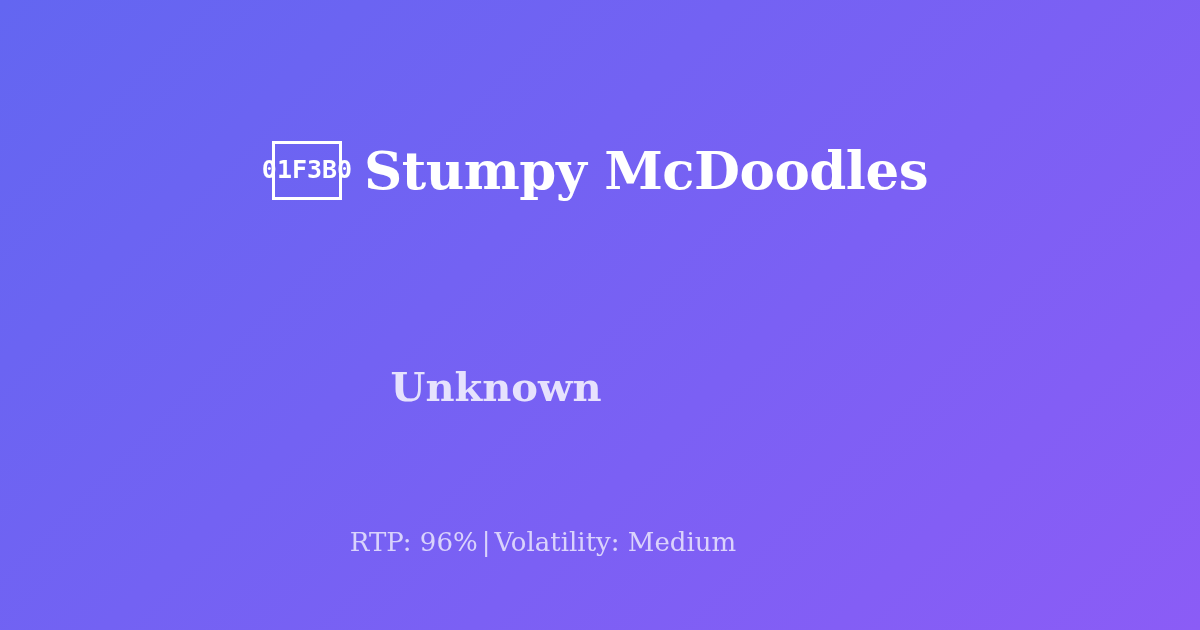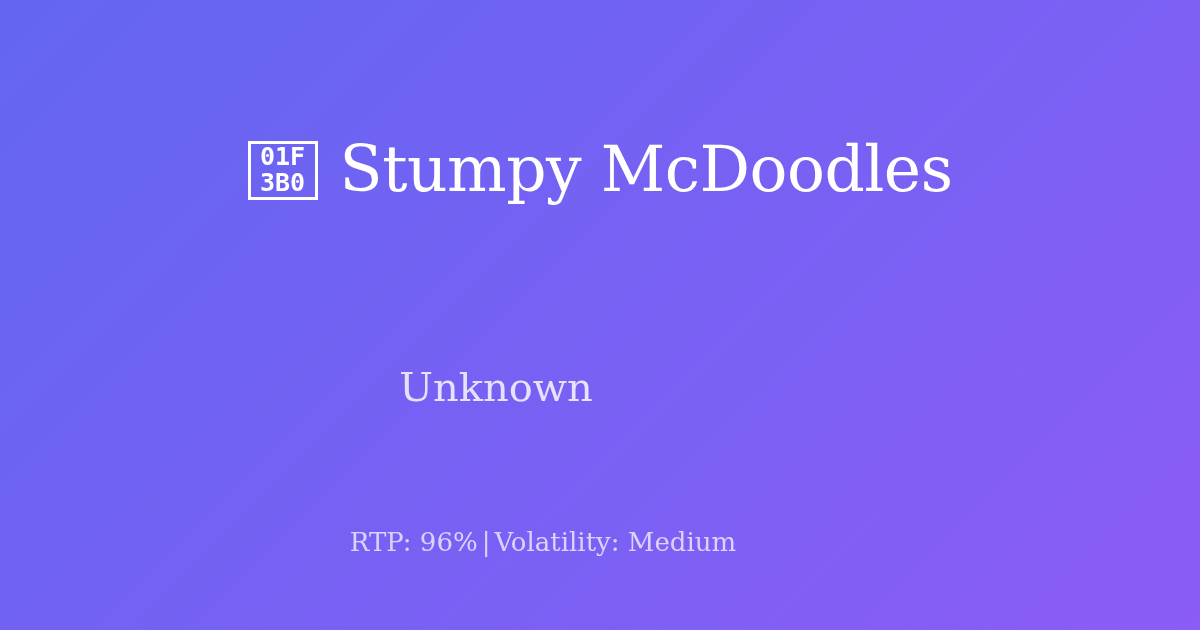--- a/index.html
+++ b/index.html
@@ -44,56 +44,56 @@
   }
 
   
   .tofu-box {
     flex: 0 0 auto;
     width: 70px;
     height: 59px;
     box-sizing: border-box;
     border: 3px solid #ffffff;
     display: flex;
-    flex-direction: column;
+    flex-direction: row;
     align-items: center;
     justify-content: center;
     line-height: 1;
     padding: 2px 12px;
   }
 
   .tofu-box .hex {
     font-family: "DejaVu Sans Mono", "Liberation Mono", monospace;
     font-size: 25px;
     font-weight: 700;
     letter-spacing: 0px;
     color: #ffffff;
     line-height: 26px;
   }
 
   .game-title {
     font-family: "DejaVu Serif", "Liberation Serif", serif;
-    font-size: 63px;
-    font-weight: 400;
+    font-size: 53px;
+    font-weight: 700;
     color: #ffffff;
     line-height: 1.06;
     white-space: nowrap;
     letter-spacing: -0.5px;
   }
 
   
   .provider {
     position: absolute;
     top: 360px;
     left: 0;
     width: 992px;
     text-align: center;
     font-family: "DejaVu Serif", "Liberation Serif", serif;
     font-size: 40px;
-    font-weight: 400;
+    font-weight: 700;
     line-height: 54px;
     color: rgba(255, 255, 255, 0.82);
   }
 
   
   .stats {
     position: absolute;
     top: 524px;
     left: 0;
     width: 1086px;

